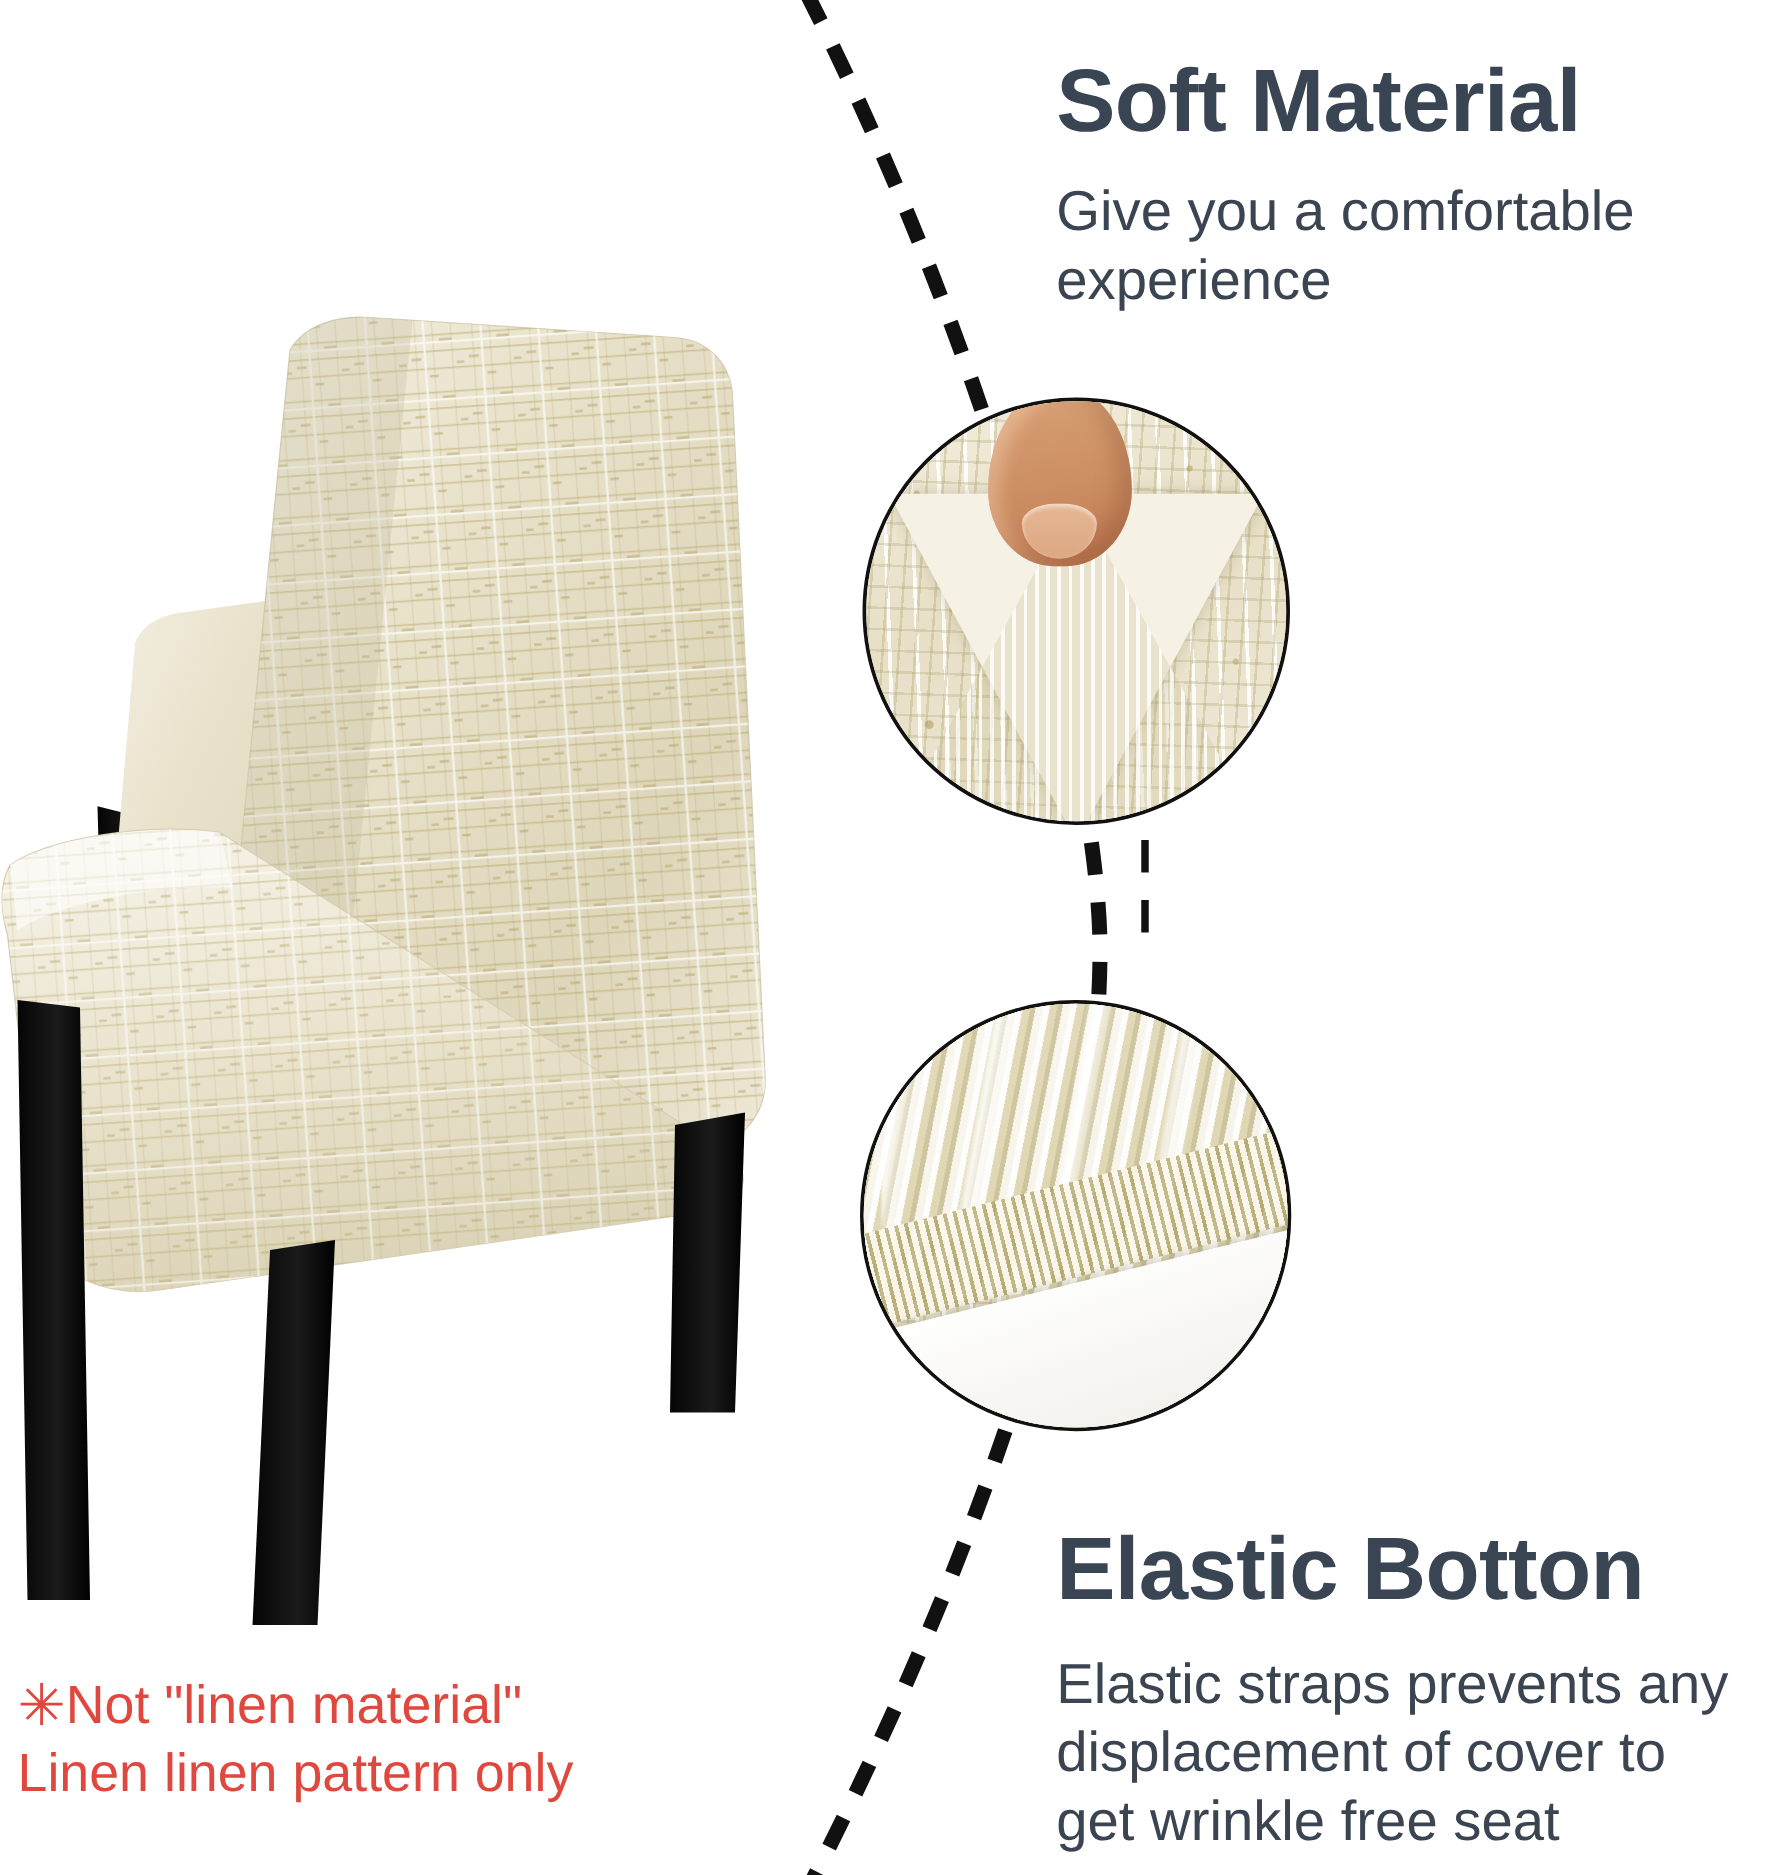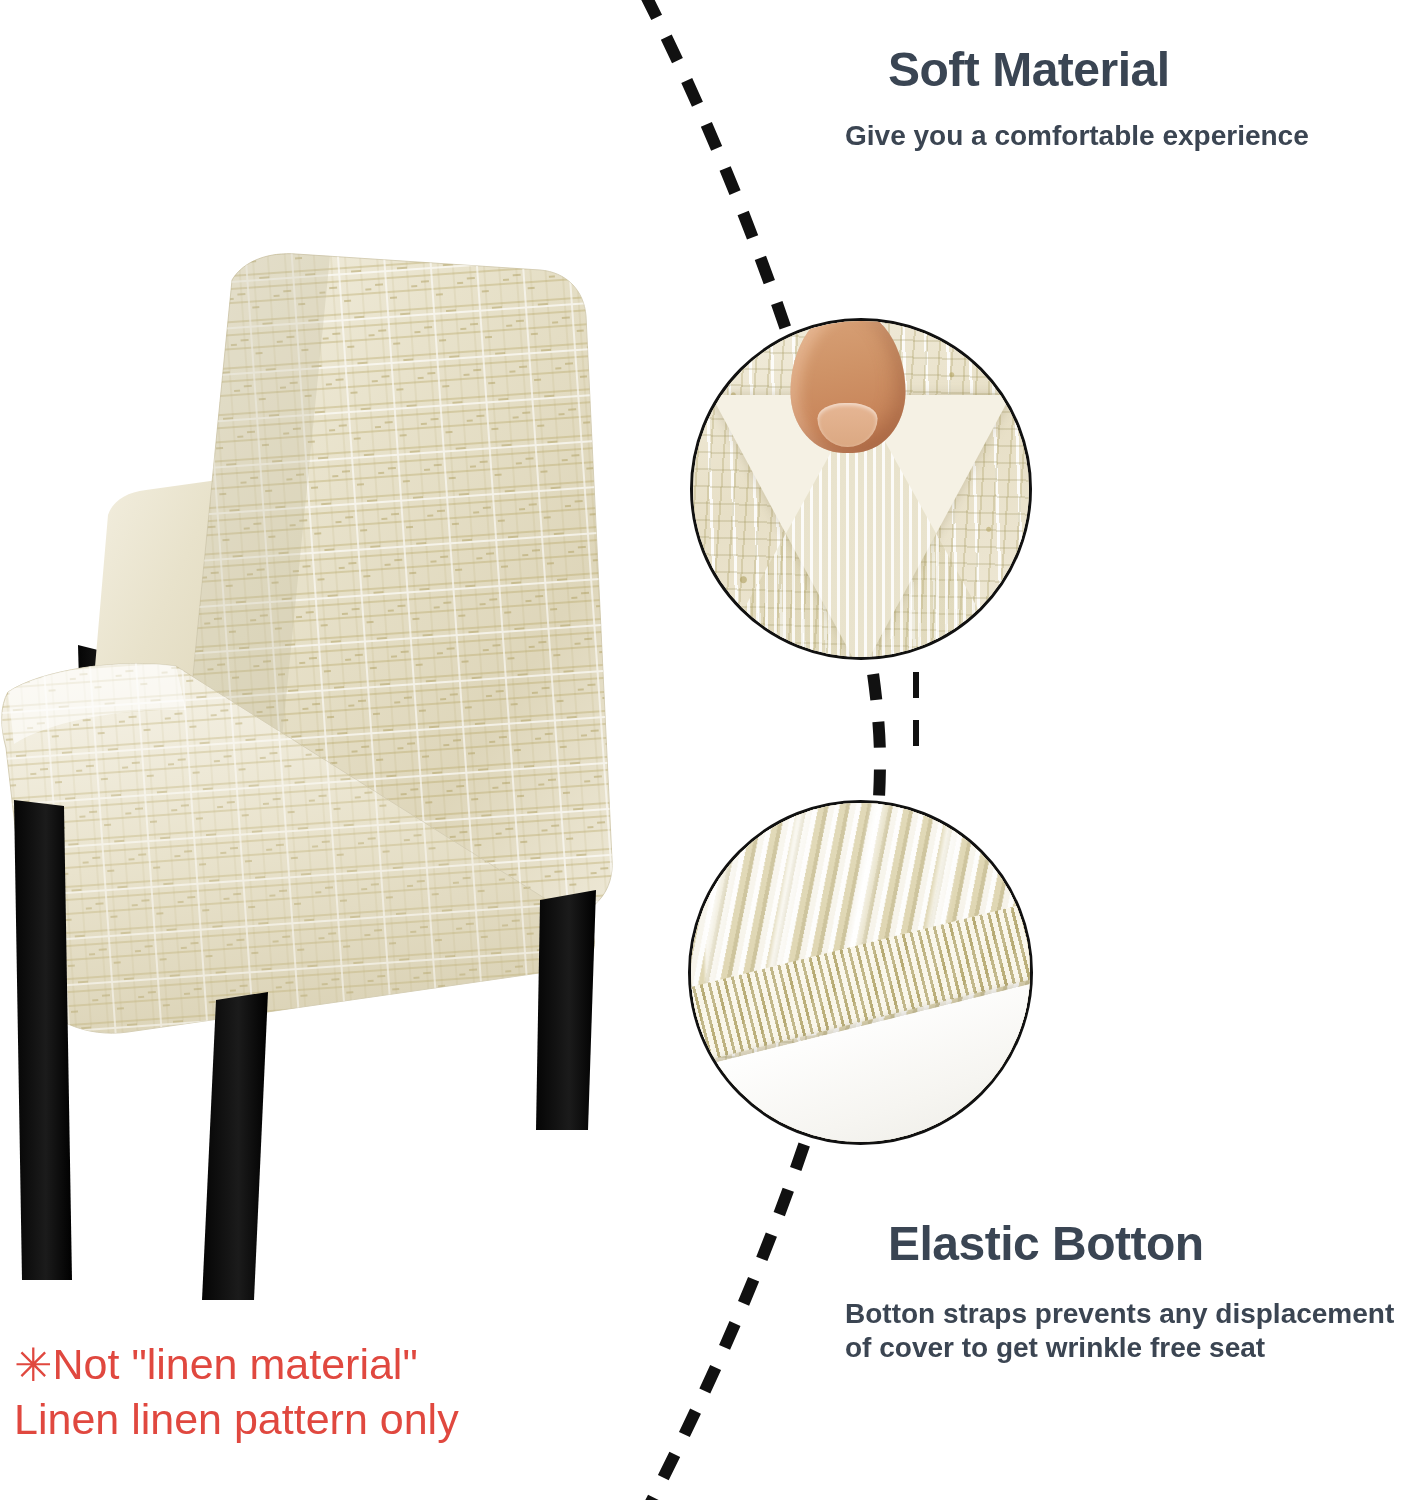--- a/index.html
+++ b/index.html
@@ -14,25 +14,25 @@
   
   .divider-svg { position:absolute; left:0; top:0; width:1425px; height:1500px; pointer-events:none; }
 
   
   .chair-wrap { position:absolute; left:0px; top:240px; width:640px; height:1070px; }
   .chair-svg { width:100%; height:100%; display:block; }
 
   
   .txt-col { position:absolute; left:845px; width:560px; }
   .feat-title {
-    font-size: 48px; font-weight: bold; color:#3a4553;
-    letter-spacing:-0.5px; line-height:1.02; white-space:nowrap;margin-left:43px;
+    font-size: 71px; font-weight: bold; color:#3a4553;
+    letter-spacing:-0.5px; line-height:1.02; white-space:nowrap;
   }
   .feat-body {
-    font-size: 28px; color:#3b4552; line-height:1.22; font-weight:700;
+    font-size: 45px; color:#3b4552; line-height:1.22; font-weight:400;
   }
   #top-text  { top: 46px; }
   #bot-text  { top: 1220px; }
   #top-text .feat-body { margin-top: 24px; }
   #bot-text .feat-body { margin-top: 28px; }
 
   
   .disclaimer {
     position:absolute; left:14px; top:1337px; width:620px;
     color:#e0483f; font-size:43px; line-height:1.28; font-weight:400;
@@ -259,21 +259,21 @@
     </svg>
   </div>
 
   <div class="txt-col" id="top-text">
     <div class="feat-title">Soft Material</div>
     <div class="feat-body">Give you a comfortable experience</div>
   </div>
 
   <div class="txt-col" id="bot-text">
     <div class="feat-title">Elastic Botton</div>
-    <div class="feat-body">Botton straps prevents any displacement of cover to get wrinkle free seat</div>
+    <div class="feat-body">Elastic straps prevents any displacement of cover to get wrinkle free seat</div>
   </div>
 
   <div class="disclaimer">
     <div>
       <span class="ast">✳</span><span>Not "linen material"</span>
     </div>
     <div>Linen linen pattern only</div>
   </div>
 
   <div class="circle" id="circle-top">

